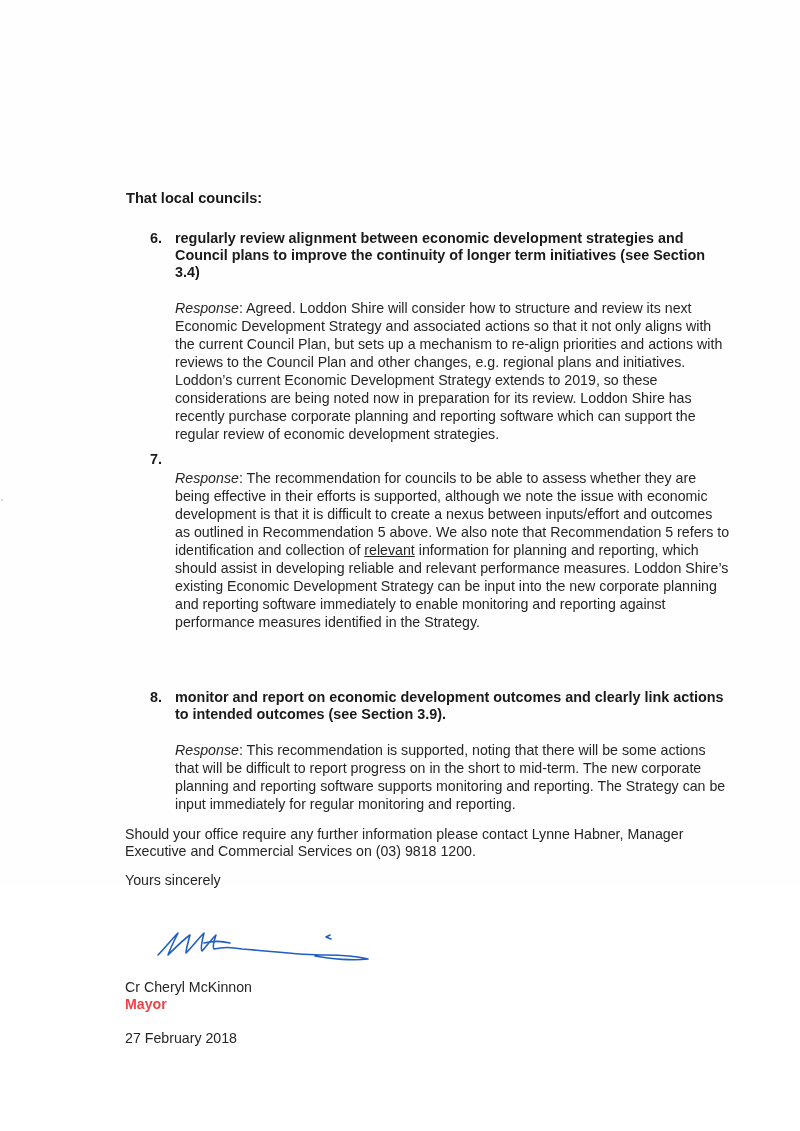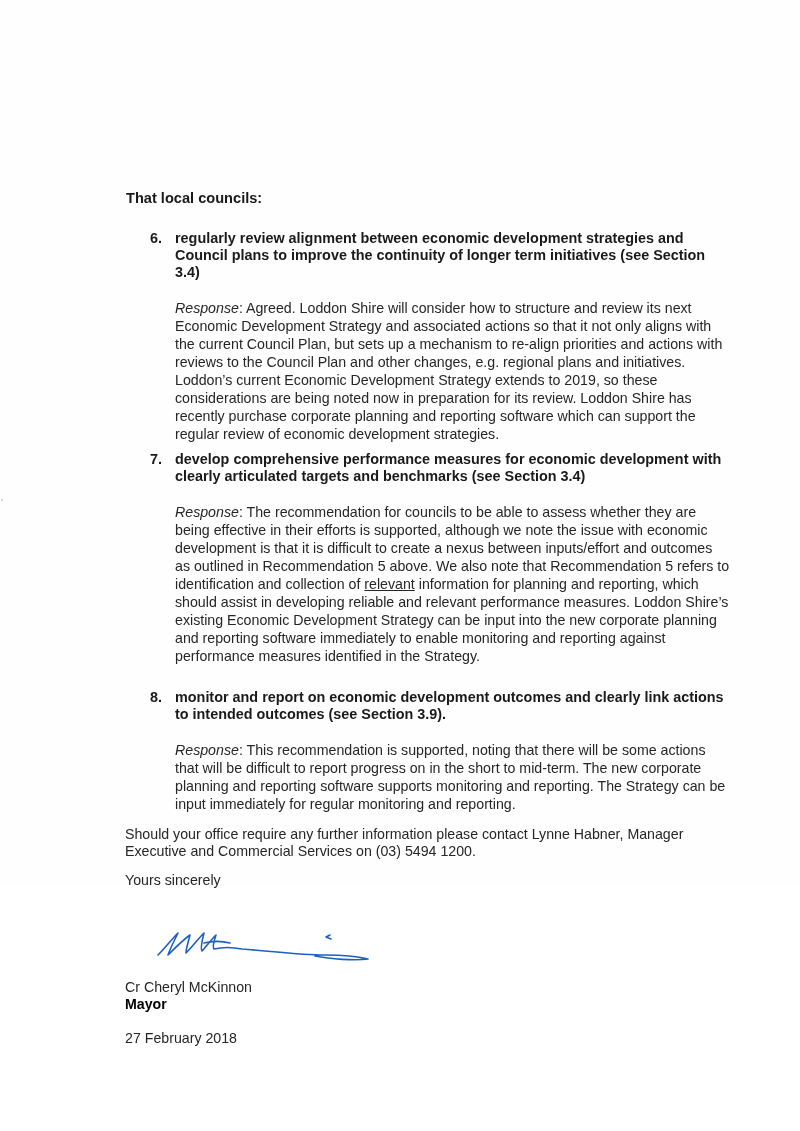--- a/index.html
+++ b/index.html
@@ -81,21 +81,21 @@
       top: 979px;
       font-size: 14.2px;
       color: #262626;
     }
     .sig-title {
       position: absolute;
       left: 125px;
       top: 996px;
       font-size: 14.2px;
       font-weight: bold;
-      color: #000000;
+      color: #ef4444;
     }
     .date {
       position: absolute;
       left: 125px;
       top: 1030px;
       font-size: 14.2px;
       color: #262626;
     }
     .margin-mark {
       position: absolute;
@@ -114,31 +114,30 @@
   <p class="intro">That local councils:</p>
 
   <div class="rec" style="top:230px;">
     <span class="rec-num">6.</span>
     <p class="rec-title">regularly review alignment between economic development strategies and Council plans to improve the continuity of longer term initiatives (see Section 3.4)</p>
     <p class="response"><em>Response</em><span>: Agreed. Loddon Shire will consider how to structure and review its next Economic Development Strategy and associated actions so that it not only aligns with the current Council Plan, but sets up a mechanism to re-align priorities and actions with reviews to the Council Plan and other changes, e.g. regional plans and initiatives. Loddon’s current Economic Development Strategy extends to 2019, so these considerations are being noted now in preparation for its review.  Loddon Shire has recently purchase corporate planning and reporting software which can support the regular review of economic development strategies.</span></p>
   </div>
 
   <div class="rec" style="top:451px;">
     <span class="rec-num">7.</span>
-    <p class="rec-title">develop comprehensive performance measures for economic development with clearly articulated targets and benchmarks (see Section 3.4)</p>
     <p class="response"><em>Response</em><span>: The recommendation for councils to be able to assess whether they are being effective in their efforts is supported, although we note the issue with economic development is that it is difficult to create a nexus between inputs/effort and outcomes as outlined in Recommendation 5 above. We also note that Recommendation 5 refers to identification and collection of </span><u>relevant</u><span> information for planning and reporting, which should assist in developing reliable and relevant performance measures.  Loddon Shire’s existing Economic Development Strategy can be input into the new corporate planning and reporting software immediately to enable monitoring and reporting against performance measures identified in the Strategy.</span></p>
   </div>
 
   <div class="rec" style="top:689px;">
     <span class="rec-num">8.</span>
     <p class="rec-title">monitor and report on economic development outcomes and clearly link actions to intended outcomes (see Section 3.9).</p>
     <p class="response"><em>Response</em><span>: This recommendation is supported, noting that there will be some actions that will be difficult to report progress on in the short to mid-term.  The new corporate planning and reporting software supports monitoring and reporting.  The Strategy can be input immediately for regular monitoring and reporting.</span></p>
   </div>
 
-  <p class="para" style="top:826px;">Should your office require any further information please contact Lynne Habner, Manager Executive and Commercial Services on (03) 5494 1200.</p>
+  <p class="para" style="top:826px;">Should your office require any further information please contact Lynne Habner, Manager Executive and Commercial Services on (03) 9818 1200.</p>
 
   <p class="para" style="top:872px;">Yours sincerely</p>
 
   <svg class="signature" viewBox="0 0 225 45" xmlns="http://www.w3.org/2000/svg">
     <g fill="none" stroke="#1f5fc4" stroke-width="1.6" stroke-linecap="round" stroke-linejoin="round">
       <path d="M8 30 C14 24, 22 14, 28 8 C24 16, 20 24, 18 30 C26 22, 34 14, 40 10 C38 18, 36 24, 36 28 C42 22, 48 14, 54 8 C52 16, 50 24, 52 26 C56 22, 60 16, 66 10 C64 16, 62 22, 64 24 C72 22, 82 22, 92 24 C120 26, 150 30, 175 30 C195 30, 210 32, 218 34 C205 36, 180 34, 165 31"></path>
       <path d="M54 18 C62 16, 72 16, 80 18"></path>
       <path d="M180 10 L176 12 L181 14"></path>
     </g>
   </svg>

